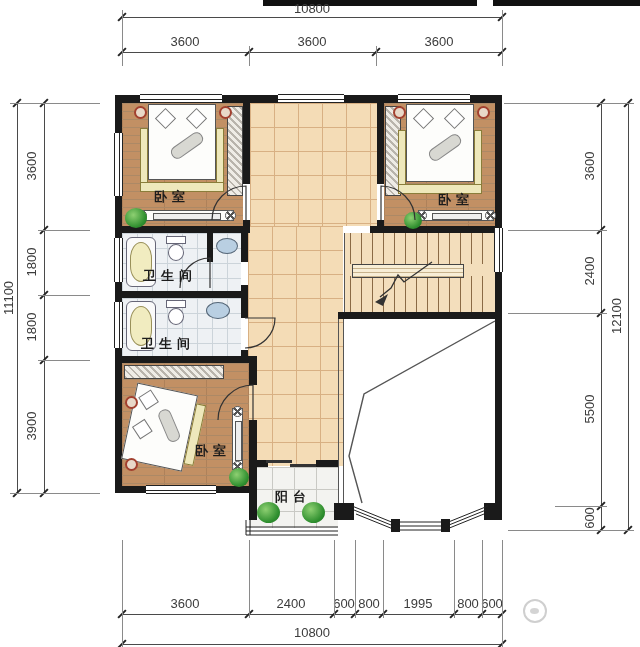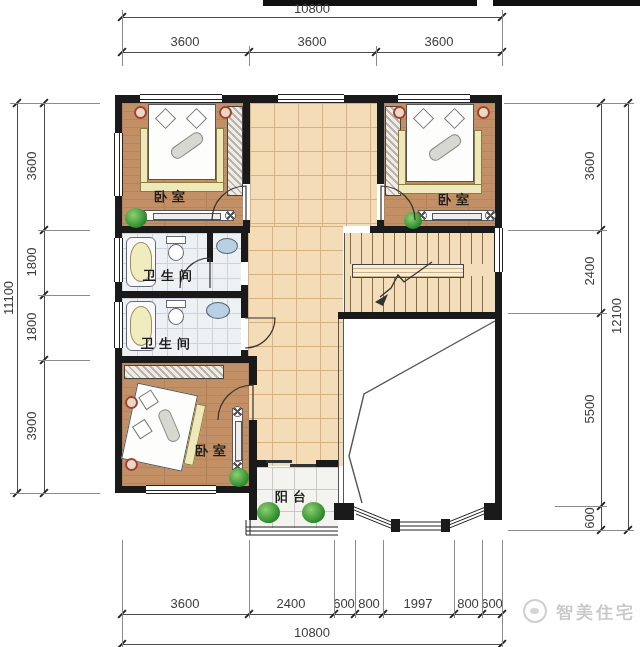--- a/index.html
+++ b/index.html
@@ -278,21 +278,21 @@
   <div class="extline" style="left:504px;top:103px;width:130px;height:1px;"></div>
   <div class="extline" style="left:508px;top:230px;width:99px;height:1px;"></div>
   <div class="extline" style="left:508px;top:313px;width:99px;height:1px;"></div>
   <div class="extline" style="left:555px;top:506px;width:52px;height:1px;"></div>
   <div class="extline" style="left:508px;top:530px;width:126px;height:1px;"></div>
 
   <div class="dimtext" style="left:185px;top:603px;">3600</div>
   <div class="dimtext" style="left:291px;top:603px;">2400</div>
   <div class="dimtext" style="left:344px;top:603px;">600</div>
   <div class="dimtext" style="left:369px;top:603px;">800</div>
-  <div class="dimtext" style="left:418px;top:603px;">1997</div>
+  <div class="dimtext" style="left:418px;top:603px;">1995</div>
   <div class="dimtext" style="left:468px;top:603px;">800</div>
   <div class="dimtext" style="left:492px;top:603px;">600</div>
   <div class="dimline-h" style="left:122px;top:614px;width:380px;"></div>
   <div class="tick" style="left:122px;top:614px;"></div>
   <div class="tick" style="left:249px;top:614px;"></div>
   <div class="tick" style="left:334px;top:614px;"></div>
   <div class="tick" style="left:355px;top:614px;"></div>
   <div class="tick" style="left:383px;top:614px;"></div>
   <div class="tick" style="left:454px;top:614px;"></div>
   <div class="tick" style="left:482px;top:614px;"></div>
@@ -304,15 +304,14 @@
   <div class="extline" style="left:122px;top:540px;width:1px;height:107px;"></div>
   <div class="extline" style="left:249px;top:540px;width:1px;height:78px;"></div>
   <div class="extline" style="left:334px;top:540px;width:1px;height:78px;"></div>
   <div class="extline" style="left:355px;top:540px;width:1px;height:78px;"></div>
   <div class="extline" style="left:383px;top:540px;width:1px;height:78px;"></div>
   <div class="extline" style="left:454px;top:540px;width:1px;height:78px;"></div>
   <div class="extline" style="left:482px;top:540px;width:1px;height:78px;"></div>
   <div class="extline" style="left:502px;top:540px;width:1px;height:107px;"></div>
 
   <div id="wm-logo" style="left:523px;top:599px;"></div>
-  <div id="wm-text" style="left:556px;top:601px;">智美住宅</div>
 
 </div>
 
 </body></html>

